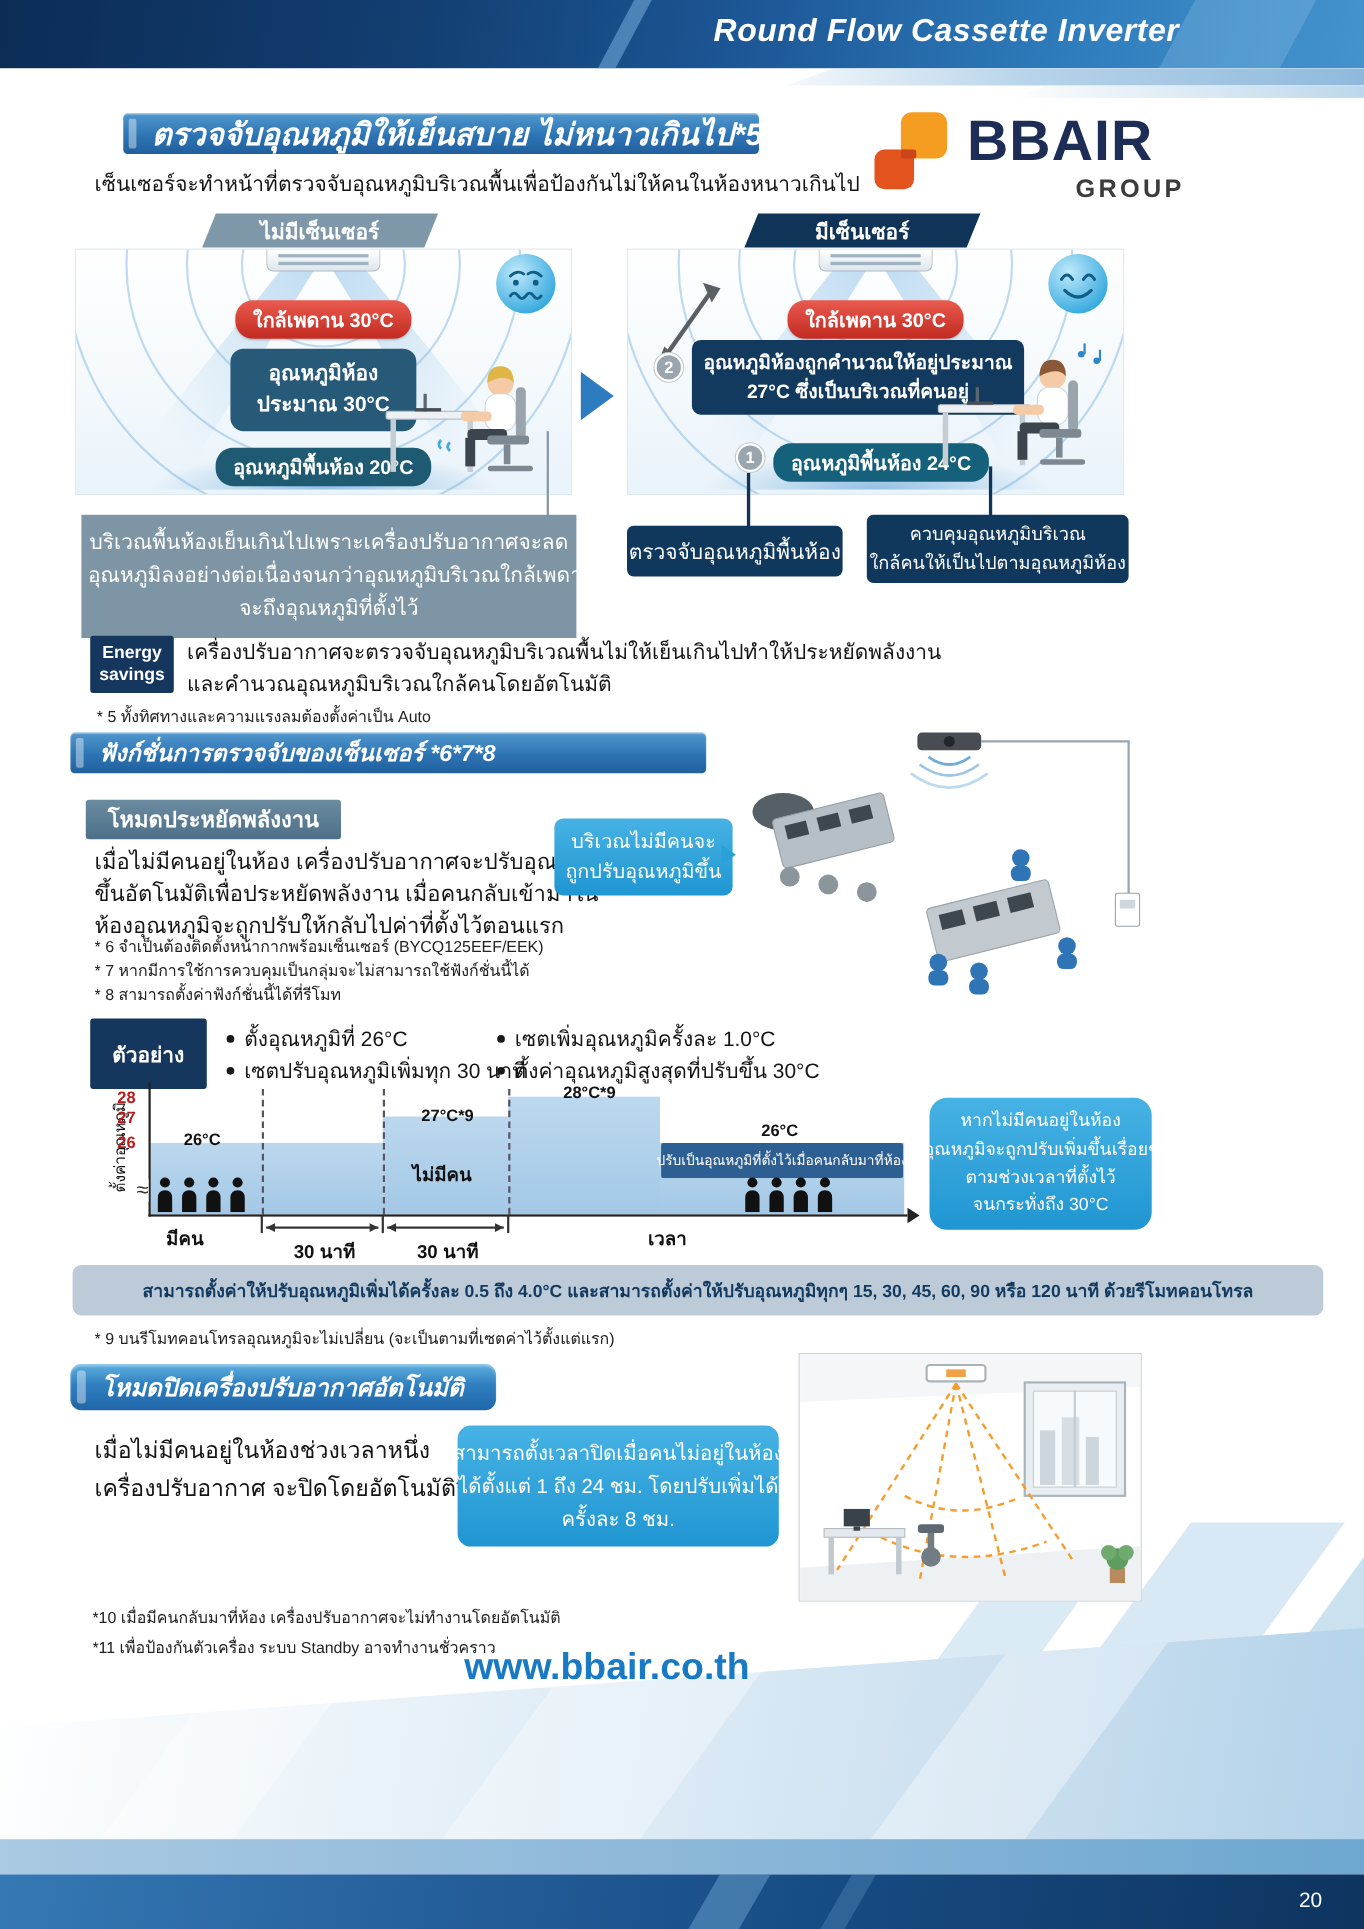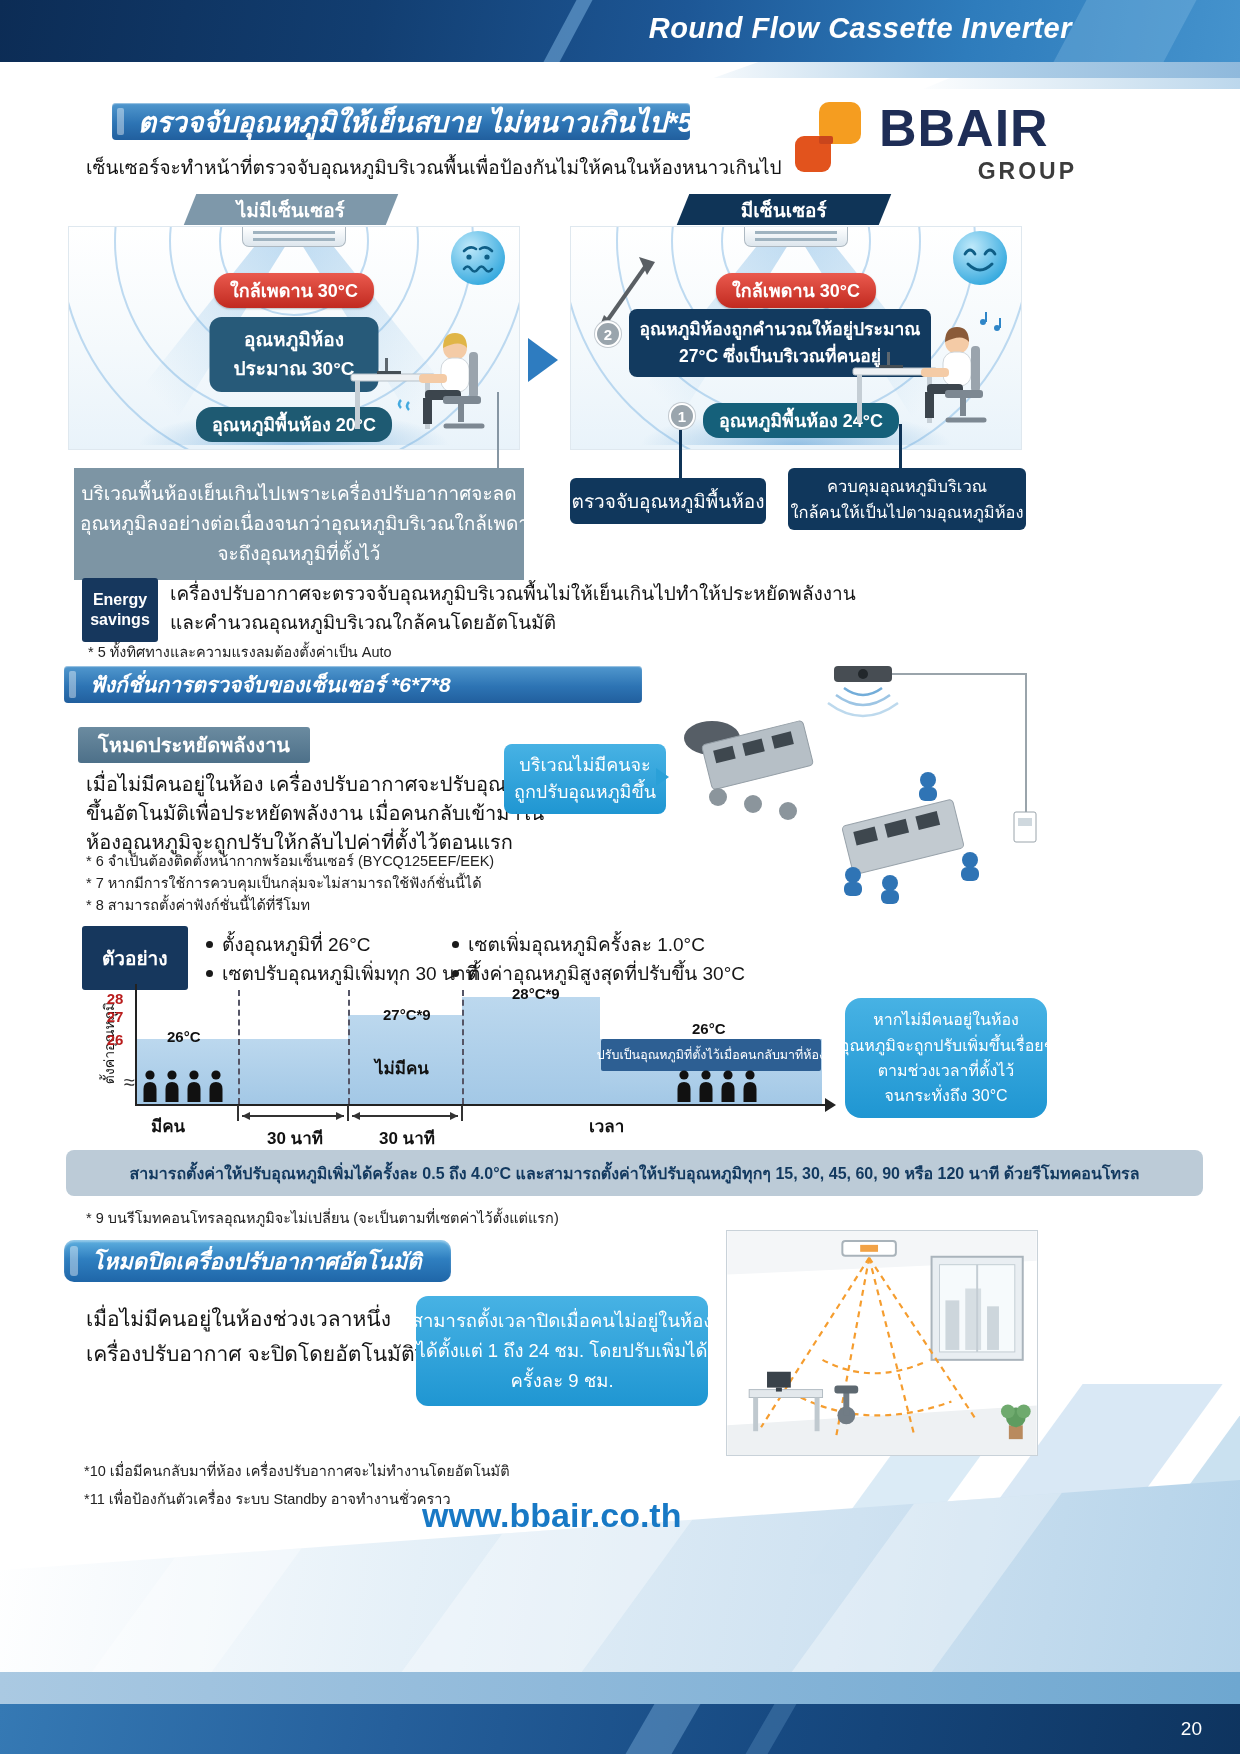--- a/index.html
+++ b/index.html
@@ -67,21 +67,21 @@
     border-top:22px solid transparent; border-bottom:22px solid transparent; border-left:30px solid #2e7cc0; }
   .connector { position:absolute; background:#0f3457; }
 
   
   .caption-gray { position:absolute; left:74px; top:468px; width:450px; background:#7d95a4; color:#fff;
     font-size:19px; line-height:1.58; text-align:center; padding:11px 6px; }
   .navybox { position:absolute; background:#10375c; color:#fff; border-radius:6px;
     display:flex; flex-direction:column; align-items:center; justify-content:center; text-align:center; }
 
   
-  .energy-badge { position:absolute; left:82px; top:578px; width:76px; height:64px; background:#16375d; color:#fff;
+  .energy-badge { position:absolute; left:82px; top:578px; width:76px; height:52px; background:#16375d; color:#fff;
     font-size:16px; font-weight:bold; display:flex; flex-direction:column; align-items:center; justify-content:center;
     line-height:1.25; border-radius:3px; }
   .bodytext { color:#141414; }
   .footnote { position:absolute; font-size:14.5px; color:#222; line-height:1.6; white-space:nowrap; }
 
   .eco-badge { position:absolute; left:78px; top:727px; height:36px; padding:0 20px;
     background:linear-gradient(180deg,#6b8ba0,#4d7089); color:#fff; font-size:20px; font-weight:bold;
     display:flex; align-items:center; border-radius:3px; white-space:nowrap; }
   .bluebox { position:absolute; background:linear-gradient(180deg,#47b2e4,#1f96d2); color:#fff; border-radius:10px;
     display:flex; flex-direction:column; align-items:center; justify-content:center; text-align:center; }
@@ -501,21 +501,21 @@
   </div>
 
   <div class="abs bodytext" style="left:86px;top:1302px;font-size:21px;line-height:1.65;">
     <div class="nw">เมื่อไม่มีคนอยู่ในห้องช่วงเวลาหนึ่ง</div>
     <div class="nw">เครื่องปรับอากาศ จะปิดโดยอัตโนมัติ*10 *11</div>
   </div>
 
   <div class="bluebox" style="left:416px;top:1296px;width:292px;height:110px;border-radius:12px;font-size:18.5px;line-height:1.62;">
     <div class="nw">สามารถตั้งเวลาปิดเมื่อคนไม่อยู่ในห้อง</div>
     <div class="nw">ได้ตั้งแต่ 1 ถึง 24 ชม. โดยปรับเพิ่มได้</div>
-    <div class="nw">ครั้งละ 9 ชม.</div>
+    <div class="nw">ครั้งละ 8 ชม.</div>
   </div>
 
   <div class="decor-corner">
     <div style="left:60px;width:90px;background:rgba(190,218,238,.55);"></div>
     <div style="left:200px;width:140px;background:rgba(170,205,232,.45);"></div>
     <div style="left:380px;width:120px;background:rgba(150,195,226,.5);"></div>
   </div>
 
   <div class="illus-frame" style="left:726px;top:1230px;width:312px;height:226px;z-index:2;">
     <svg width="310" height="224" viewBox="0 0 312 226">

